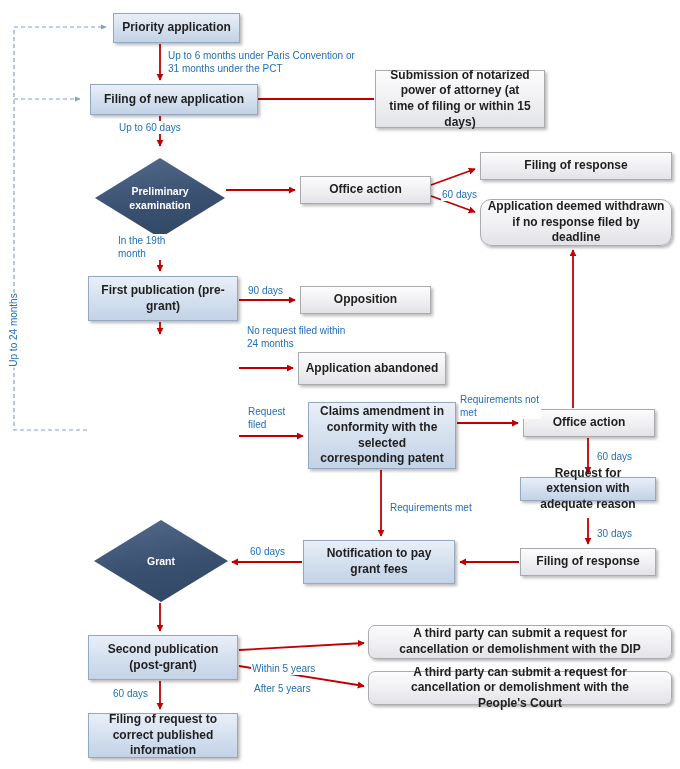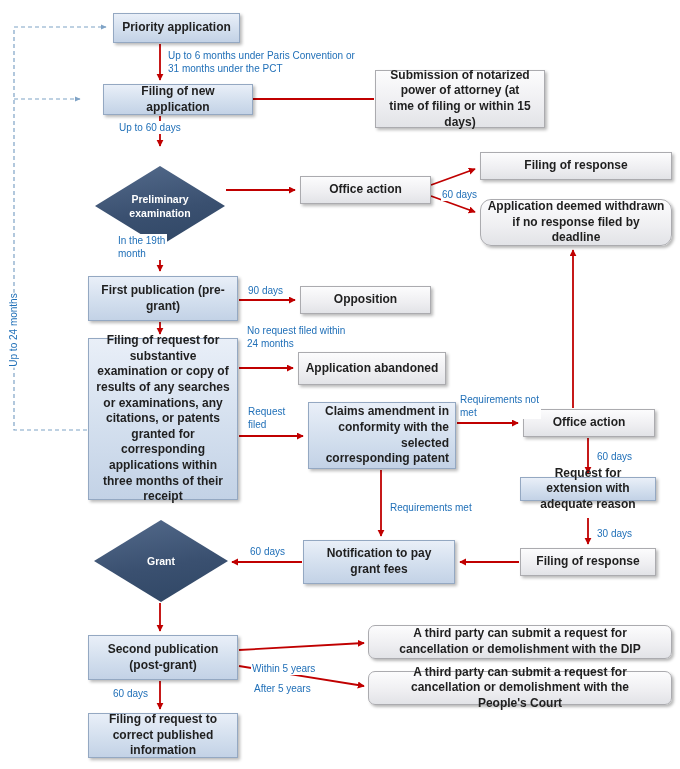--- a/index.html
+++ b/index.html
@@ -87,40 +87,39 @@
     <path class="red-line" marker-end="url(#ra)" d="M381 470 L381 536"></path>
     <path class="red-line" marker-end="url(#ra)" d="M302 562 L232 562"></path>
     <path class="red-line" marker-end="url(#ra)" d="M160 603 L160 631"></path>
     <path class="red-line" marker-end="url(#ra)" d="M239 650 L364 643"></path>
     <path class="red-line" marker-end="url(#ra)" d="M239 666 L364 686"></path>
     <path class="red-line" marker-end="url(#ra)" d="M160 681 L160 709"></path>
     <path class="red-line" marker-end="url(#ra)" d="M573 408 L573 250"></path>
   </svg>
 
   <div class="box blue" style="left:113px;top:13px;width:127px;height:30px;">Priority application</div>
-  <div class="box blue" style="left:103px;top:84px;width:150px;height:31px;">Filing of new application</div>
+  <div class="box blue" style="left:90px;top:84px;width:168px;height:31px;">Filing of new application</div>
   <div class="box light" style="left:375px;top:70px;width:170px;height:58px;padding:2px 13px;">Submission of notarized power of attorney (at time of filing or within 15 days)</div>
   <div class="box light" style="left:300px;top:176px;width:131px;height:28px;">Office action</div>
   <div class="box light" style="left:480px;top:152px;width:192px;height:28px;">Filing of response</div>
   <div class="box light" style="left:480px;top:199px;width:192px;height:47px;border-radius:11px;">Application deemed withdrawn if no response filed by deadline</div>
   <div class="box blue" style="left:88px;top:276px;width:150px;height:45px;">First publication (pre-grant)</div>
   <div class="box light" style="left:300px;top:286px;width:131px;height:28px;">Opposition</div>
-  <div class="box blue" style="left:88px;top:338px;width:150px;height:162px;">Filing of request for substantive examination or copy of results of any searches or examinations, any citations, or patents granted for corresponding applications within three months of their receipt</div>
   <div class="box light" style="left:298px;top:352px;width:148px;height:33px;">Application abandoned</div>
-  <div class="box blue" style="left:308px;top:402px;width:148px;height:67px;text-align:right;">Claims amendment in conformity with the selected corresponding patent</div>
+  <div class="box blue" style="left:308px;top:402px;width:148px;height:67px;">Claims amendment in conformity with the selected corresponding patent</div>
   <div class="box light" style="left:523px;top:409px;width:132px;height:28px;">Office action</div>
   <div class="box blue" style="left:520px;top:477px;width:136px;height:24px;">Request for extension with adequate reason</div>
   <div class="box light" style="left:520px;top:548px;width:136px;height:28px;">Filing of response</div>
   <div class="box blue" style="left:303px;top:540px;width:152px;height:44px;padding:2px 14px;">Notification to pay grant fees</div>
   <div class="box blue" style="left:88px;top:635px;width:150px;height:45px;">Second publication (post-grant)</div>
   <div class="box light wide" style="left:368px;top:625px;width:304px;height:34px;">A third party can submit a request for cancellation or demolishment with the DIP</div>
   <div class="box light wide" style="left:368px;top:671px;width:304px;height:34px;">A third party can submit a request for cancellation or demolishment with the People's Court</div>
   <div class="box blue" style="left:88px;top:713px;width:150px;height:45px;padding:2px 3px;">Filing of request to correct published information</div>
 
-  <div class="diamond" style="left:95px;top:166px;width:130px;height:80px;">Preliminary examination</div>
+  <div class="diamond" style="left:95px;top:158px;width:130px;height:80px;">Preliminary examination</div>
   <div class="diamond" style="left:94px;top:520px;width:134px;height:82px;">Grant</div>
 
   <div class="lbl" style="left:167px;top:49px;width:198px;">Up to 6 months under Paris Convention or 31 months under the PCT</div>
   <div class="lbl" style="left:118px;top:121px;">Up to 60 days</div>
   <div class="lbl" style="left:441px;top:188px;">60 days</div>
   <div class="lbl" style="left:117px;top:234px;width:48px;">In the 19th month</div>
   <div class="lbl" style="left:247px;top:284px;">90 days</div>
   <div class="lbl" style="left:246px;top:324px;width:100px;">No request filed within 24 months</div>
   <div class="lbl" style="left:247px;top:405px;width:50px;">Request filed</div>
   <div class="lbl" style="left:459px;top:393px;width:80px;">Requirements not met</div>

